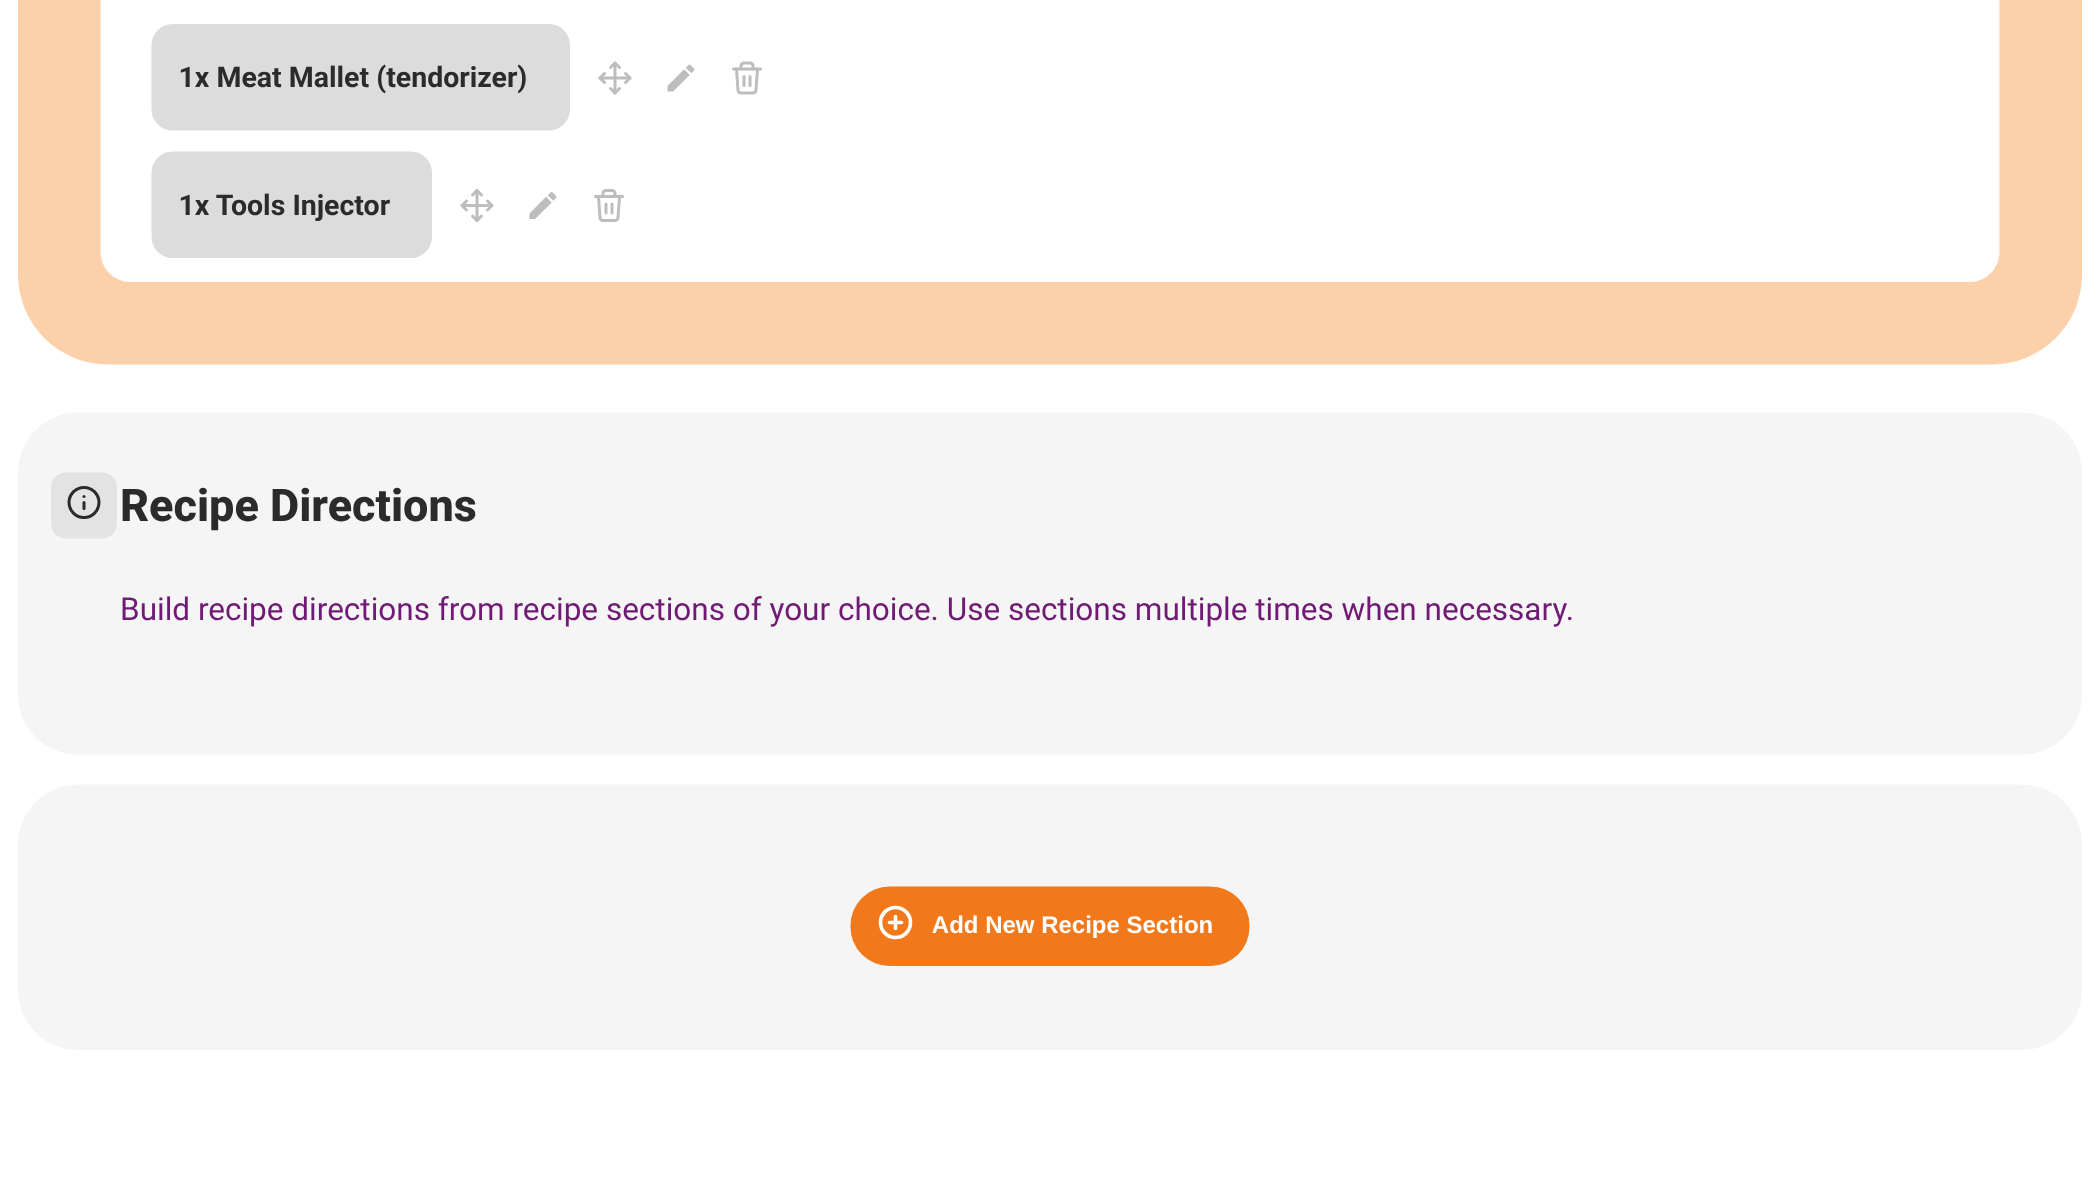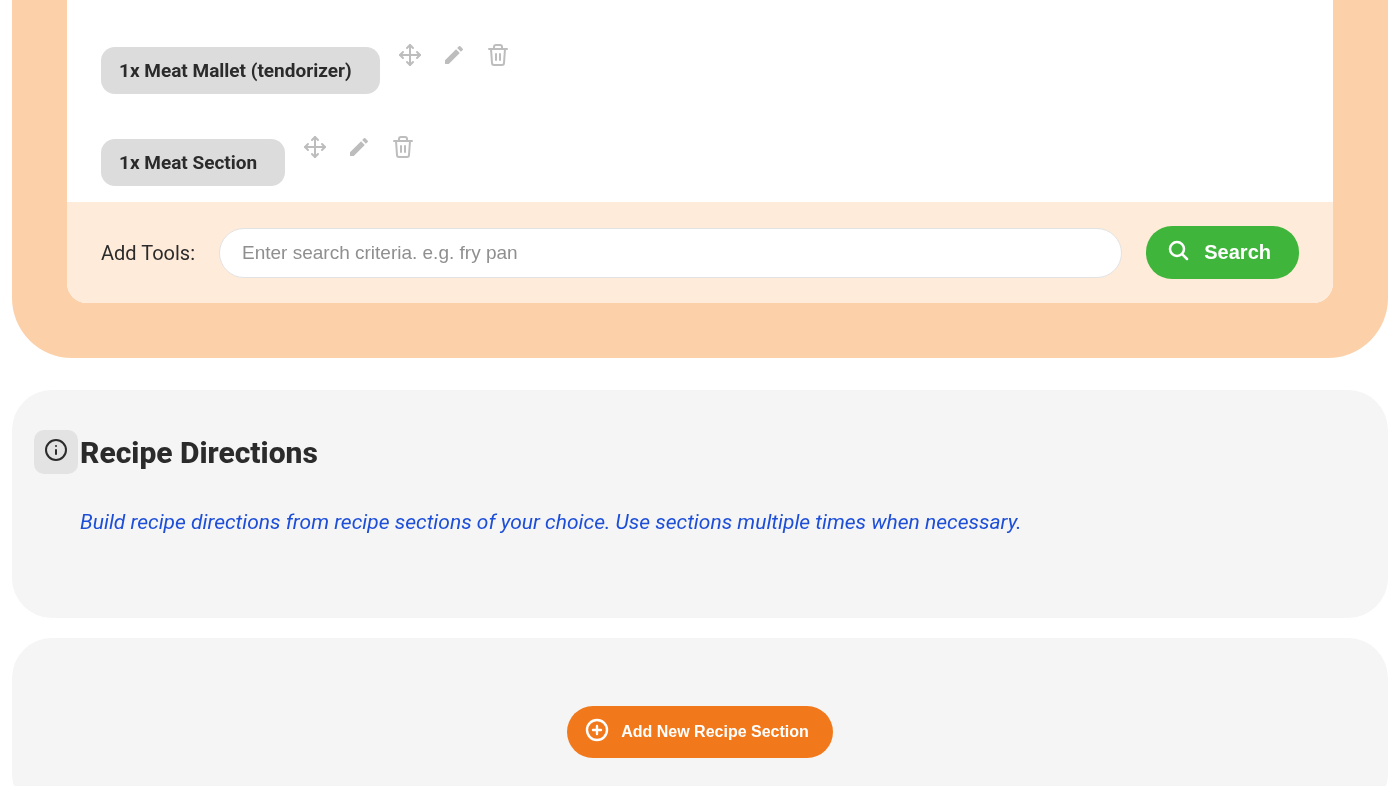--- a/index.html
+++ b/index.html
@@ -27,26 +27,25 @@
       align-items: center;
       gap: 16px;
       margin-bottom: 14px;
     }
     .tool-chip {
       display: inline-flex;
       align-items: center;
       gap: 10px;
       background: #dddcdc;
       border-radius: 14px;
-      padding: 12px 18px;
+      padding: 24px 18px;
       font-weight: 700;
       color: #2b2b2b;
       font-size: 19px;
       cursor: pointer;
-      margin-top: 31px;
     }
     .tool-chip svg { flex: none; }
     .icon-btn {
       width: 28px;
       height: 28px;
       display: inline-flex;
       align-items: center;
       justify-content: center;
       cursor: pointer;
       color: #bdbdbd;
@@ -115,22 +114,21 @@
     .info-btn svg { width: 24px; height: 24px; }
     .directions-title {
       font-size: 30px;
       font-weight: 800;
       color: #2b2b2b;
     }
     .directions-desc {
       margin-top: 36px;
       margin-left: 46px;
       font-size: 21px;
-      color: #1d4ed8;
-      font-style: italic;
+      color: #701a75;
     }
 
     .add-section-card {
       background: #f5f5f5;
       border-radius: 40px;
       margin: 20px 12px 0 12px;
       padding: 68px 46px 56px 46px;
       display: flex;
       justify-content: center;
     }
@@ -188,21 +186,21 @@
               <path d="M19 6l-1 14a2 2 0 0 1-2 2H8a2 2 0 0 1-2-2L5 6"></path>
               <path d="M10 11v6"></path>
               <path d="M14 11v6"></path>
               <path d="M8 6V4a2 2 0 0 1 2-2h4a2 2 0 0 1 2 2v2"></path>
             </svg>
         </span>
       </div>
 
       <div class="tool-row" style="margin-bottom:0;">
         <div class="tool-chip">
-          <span>1x Meat Section</span>
+          <span>1x Tools Injector</span>
           <span>
             <svg viewBox="0 0 24 24" fill="none" stroke="#2b2b2b" stroke-width="2.2" stroke-linecap="round" stroke-linejoin="round">
                 <path d="M18 13v6a2 2 0 0 1-2 2H5a2 2 0 0 1-2-2V8a2 2 0 0 1 2-2h6"></path>
                 <polyline points="15 3 21 3 21 9"></polyline>
                 <line x1="10" y1="14" x2="21" y2="3"></line>
               </svg>
           </span>
         </div>
         <span class="icon-btn">
           <svg viewBox="0 0 24 24" fill="none" stroke="currentColor" stroke-width="2" stroke-linecap="round" stroke-linejoin="round">
@@ -225,33 +223,20 @@
               <path d="M19 6l-1 14a2 2 0 0 1-2 2H8a2 2 0 0 1-2-2L5 6"></path>
               <path d="M10 11v6"></path>
               <path d="M14 11v6"></path>
               <path d="M8 6V4a2 2 0 0 1 2-2h4a2 2 0 0 1 2 2v2"></path>
             </svg>
         </span>
       </div>
 
     </div>
 
-    <div class="add-tools-bar">
-      <span class="add-tools-label">Add Tools:</span>
-      <input class="search-input" type="text" placeholder="Enter search criteria. e.g. fry pan" style="">
-      <button class="search-btn">
-        <span>
-          <svg viewBox="0 0 24 24" fill="none" stroke="#ffffff" stroke-width="2.5" stroke-linecap="round" stroke-linejoin="round">
-              <circle cx="11" cy="11" r="7"></circle>
-              <line x1="21" y1="21" x2="16.65" y2="16.65"></line>
-            </svg>
-        </span>
-        <span>Search</span>
-      </button>
-    </div>
   </div>
 </div>
 
 <div class="directions-card">
   <div class="directions-header">
     <div class="info-btn">
       <span>
         <svg viewBox="0 0 24 24" fill="none" stroke="currentColor" stroke-width="2" stroke-linecap="round" stroke-linejoin="round">
             <circle cx="12" cy="12" r="10"></circle>
             <line x1="12" y1="16" x2="12" y2="12"></line>

